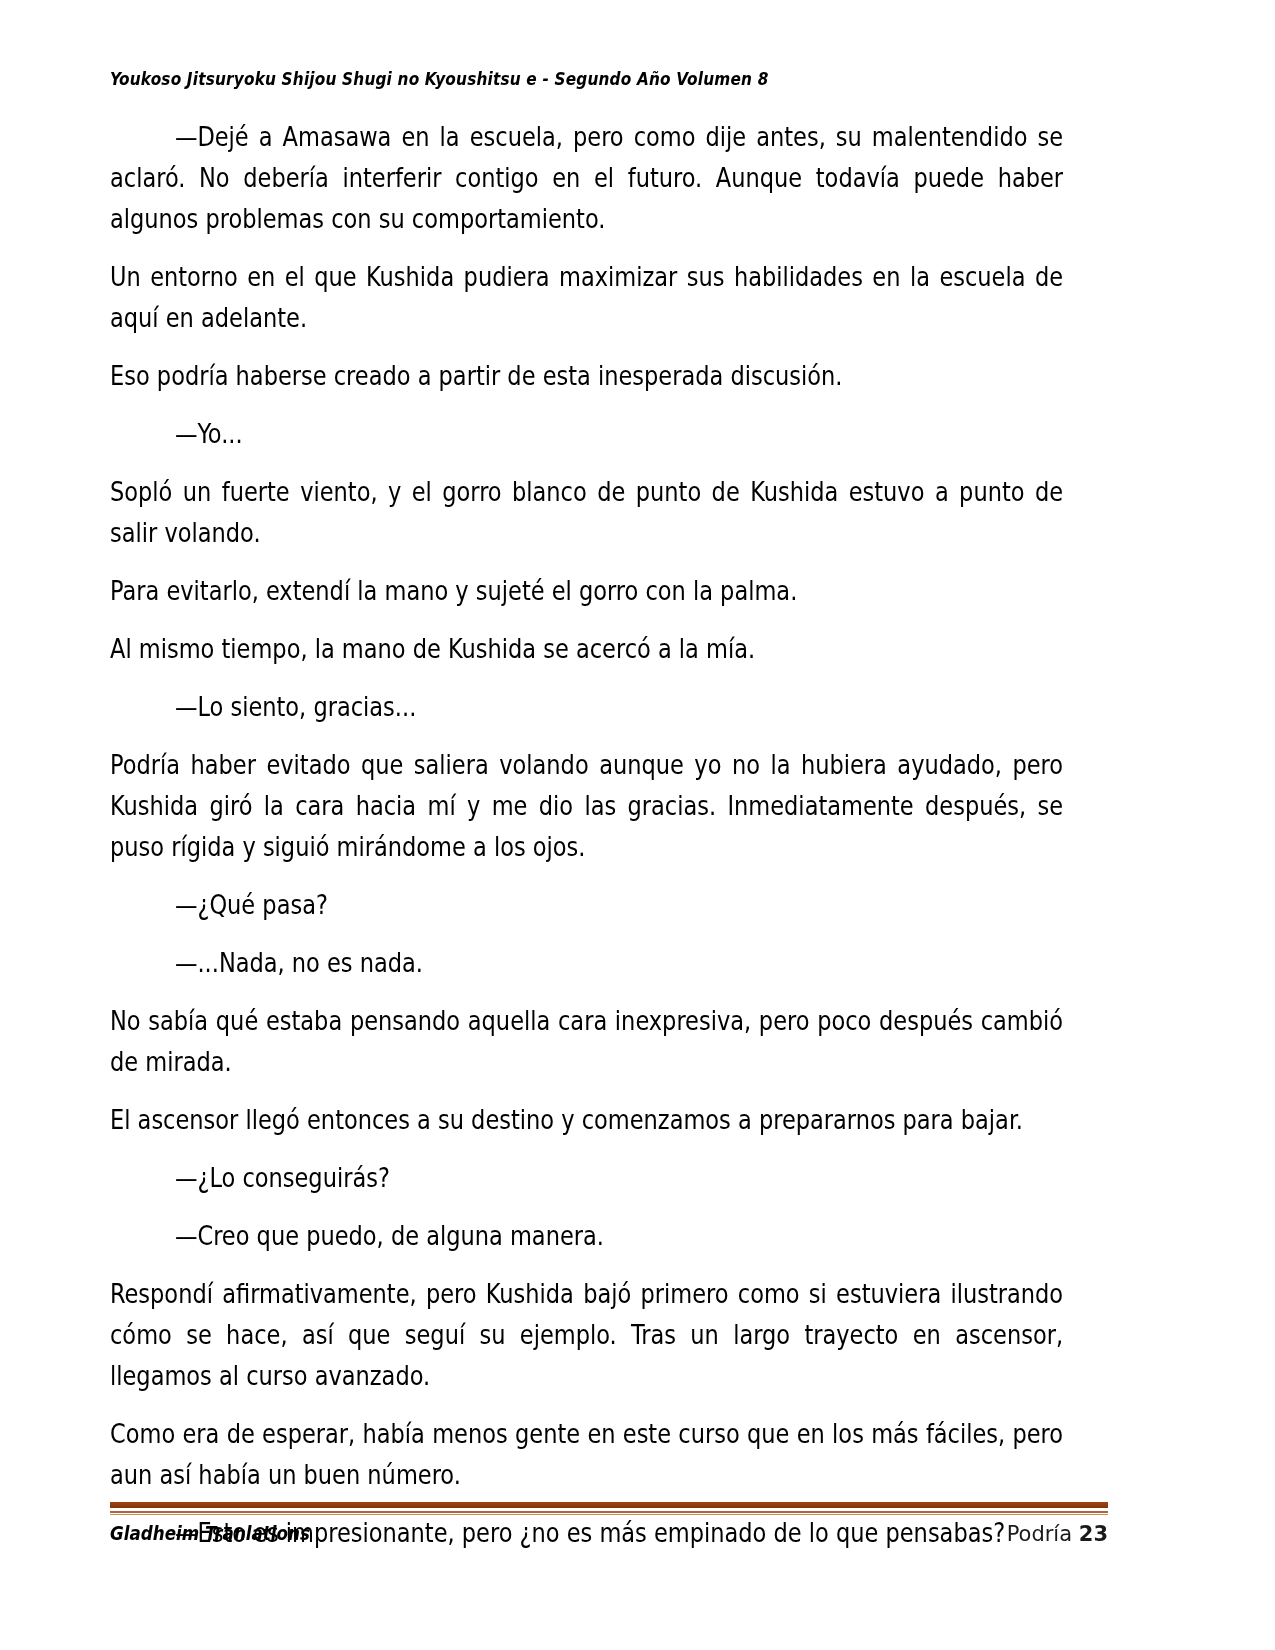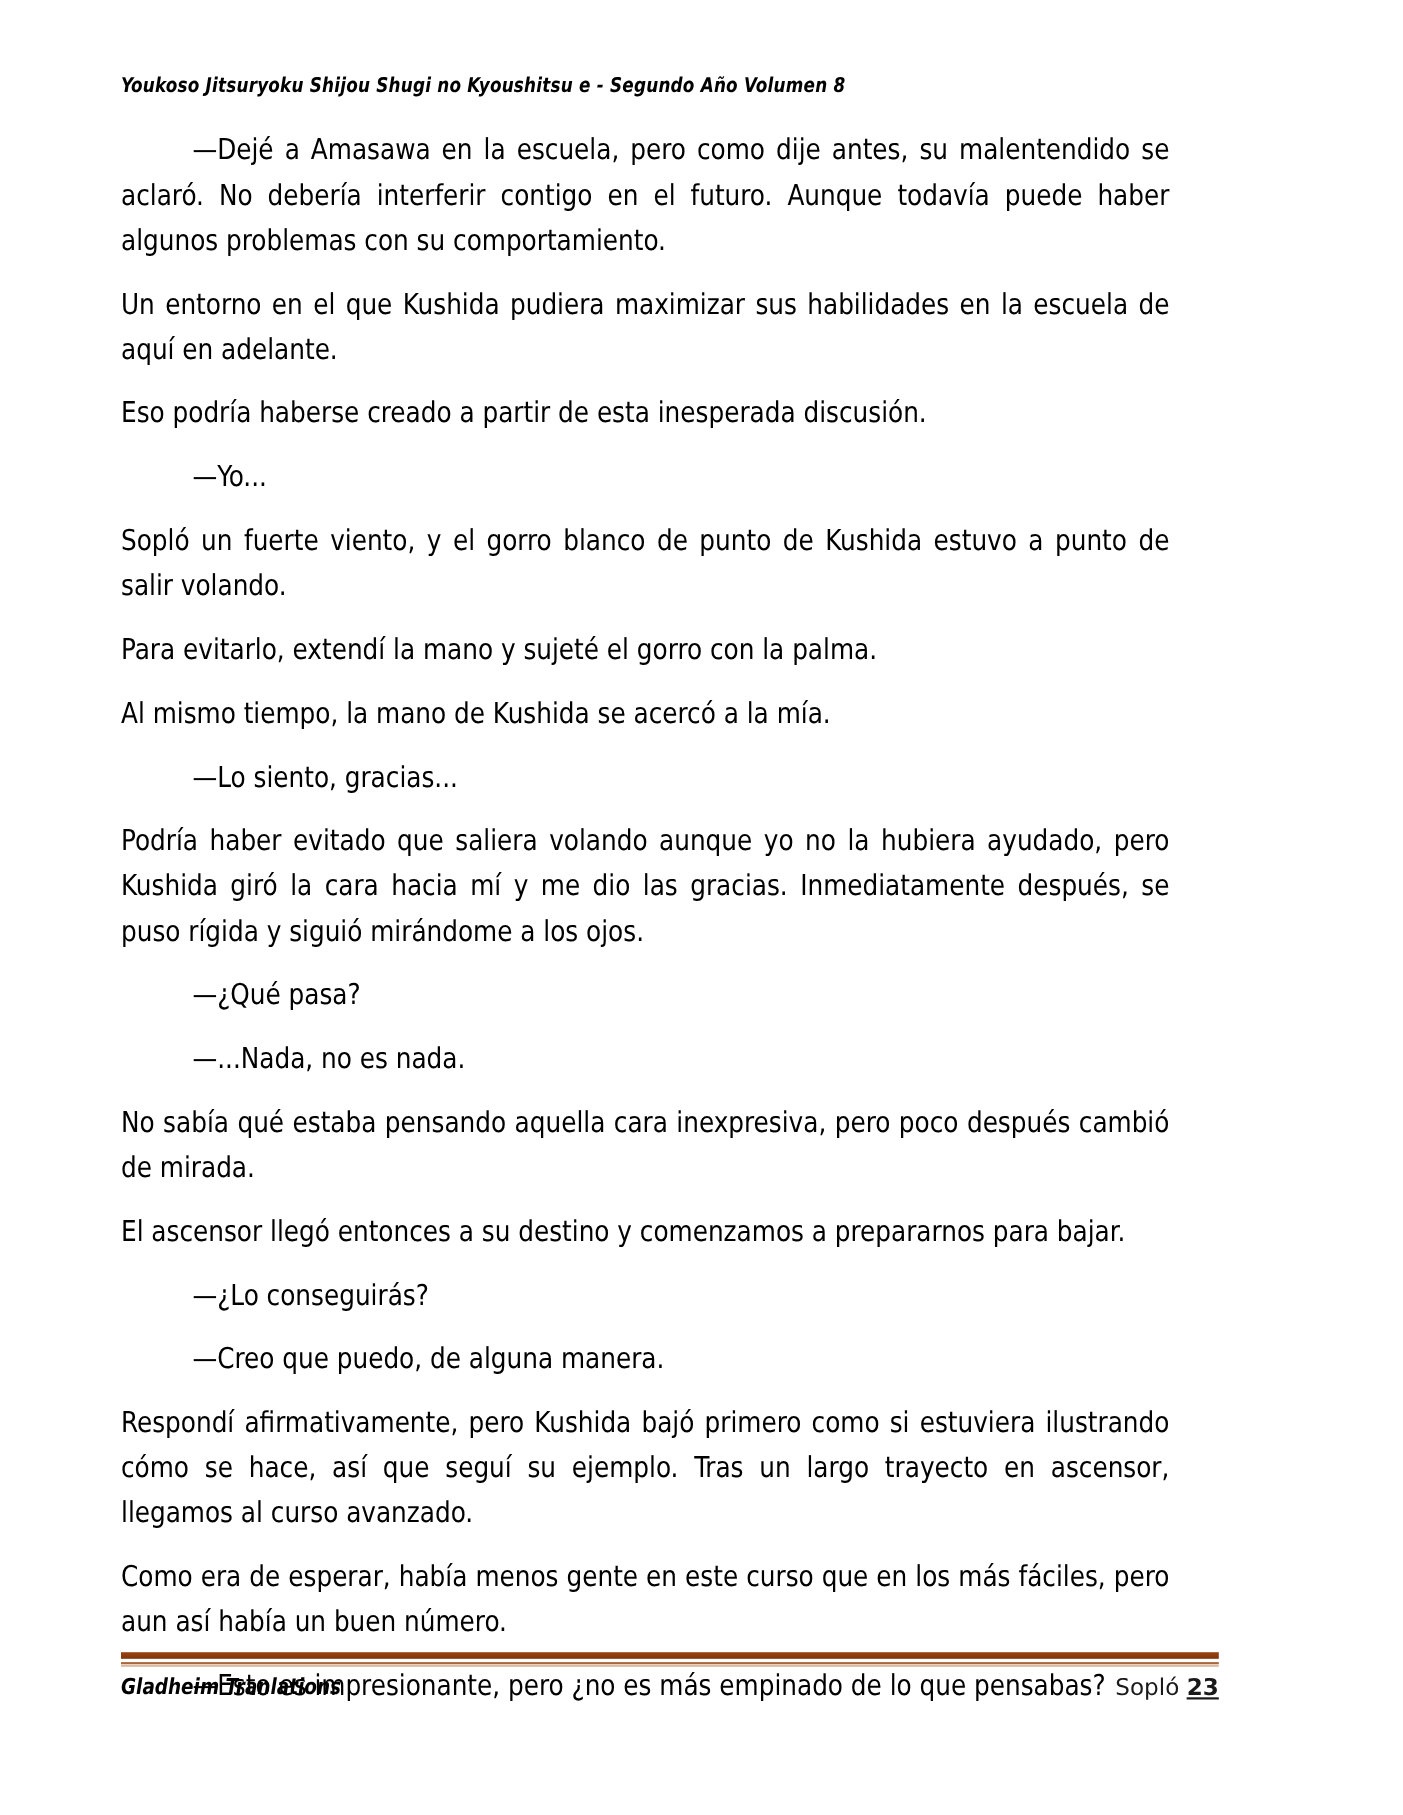--- a/index.html
+++ b/index.html
@@ -115,21 +115,21 @@
   }
   .footer-pageno {
     position: absolute;
     right: 0;
     top: 1px;
     font-family: "DejaVu Sans", "Liberation Sans", sans-serif;
     font-size: 21px;
     color: #1a1a1a;
     white-space: nowrap;
   }
-  .footer-pageno b { font-weight: bold; text-decoration: underline; }
+  .footer-pageno b { font-weight: bold; }
 </style>
 </head>
 <body>
 
 <div class="page">
 
   <div class="doc-header">Youkoso Jitsuryoku Shijou Shugi no Kyoushitsu e - Segundo Año Volumen 8</div>
 
   <div class="content">
       <p class="para first-indent">—Dejé a Amasawa en la escuela, pero como dije antes, su malentendido se aclaró. No debería interferir contigo en el futuro. Aunque todavía puede haber algunos problemas con su comportamiento.</p>
@@ -152,18 +152,18 @@
       <p class="para indent noj">—Esto es impresionante, pero ¿no es más empinado de lo que pensabas?</p>
     </div>
 
   <div class="footer-rule"></div>
   <div class="footer-rule-thin"></div>
   <div class="footer-rule-hair"></div>
 
   <div class="footer">
     <div class="footer-brand">Gladheim Tranlations</div>
     <div class="footer-pageno">
-      <span>Sopló</span>
+      <span>Podría</span>
       <b>23</b>
     </div>
   </div>
 
 </div>
 
 </body></html>

